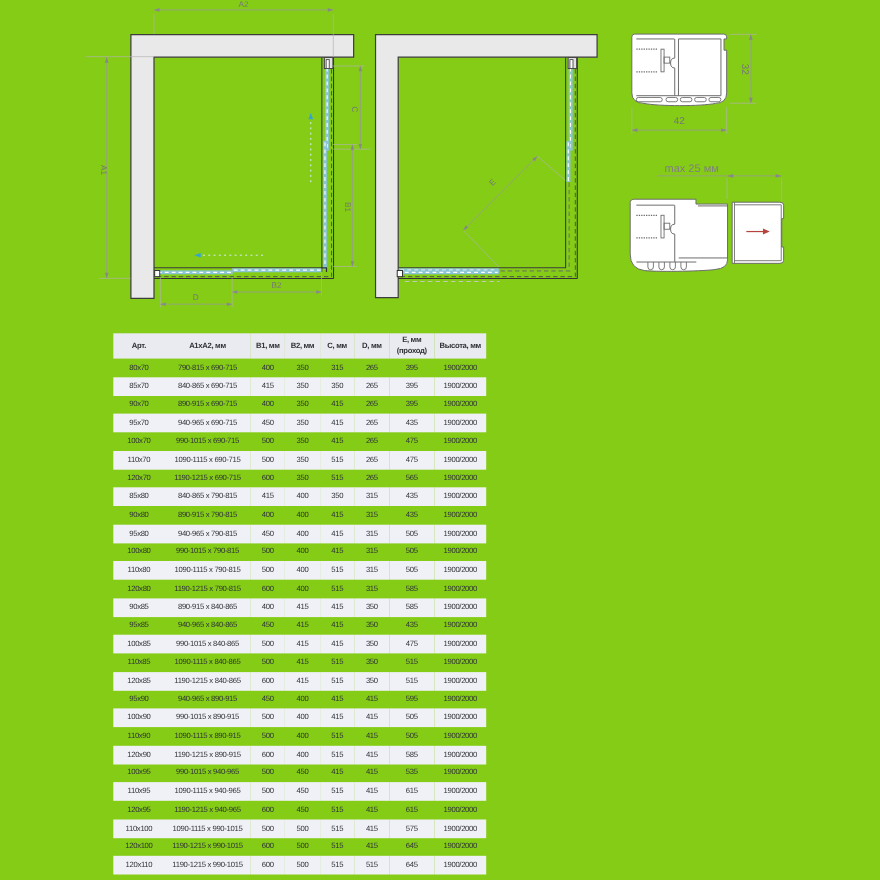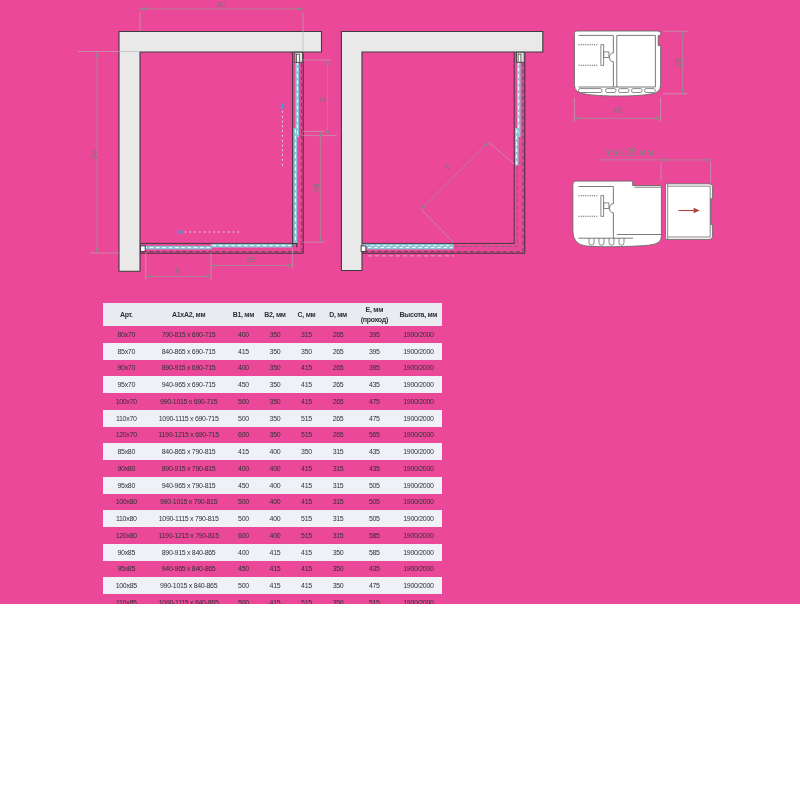--- a/index.html
+++ b/index.html
@@ -1,15 +1,15 @@
 <!DOCTYPE html>
 <html><head><meta charset="utf-8">
 <style>
 html,body{margin:0;padding:0;background:#fff;}
-#page{position:relative;width:800px;height:604px;background:#ec4899;overflow:hidden;
+#page{position:relative;width:800px;height:800px;background:#84cc16;overflow:hidden;
   font-family:"Liberation Sans",sans-serif;}
 svg{position:absolute;left:0;top:0;}
 #tblwrap{position:absolute;left:103px;top:303px;width:339px;}
 table{border-collapse:collapse;width:339px;table-layout:fixed;
   font-family:"Liberation Sans",sans-serif;font-size:7px;color:#2f3237;letter-spacing:-0.3px;}
 th{font-weight:bold;background:#e9ebf0;height:23px;text-align:center;vertical-align:middle;
   padding:0;line-height:1.3;}
 td{height:16.75px;text-align:center;vertical-align:middle;padding:0;}
 tr.g td{background:#eff1f6;}
 </style></head>

